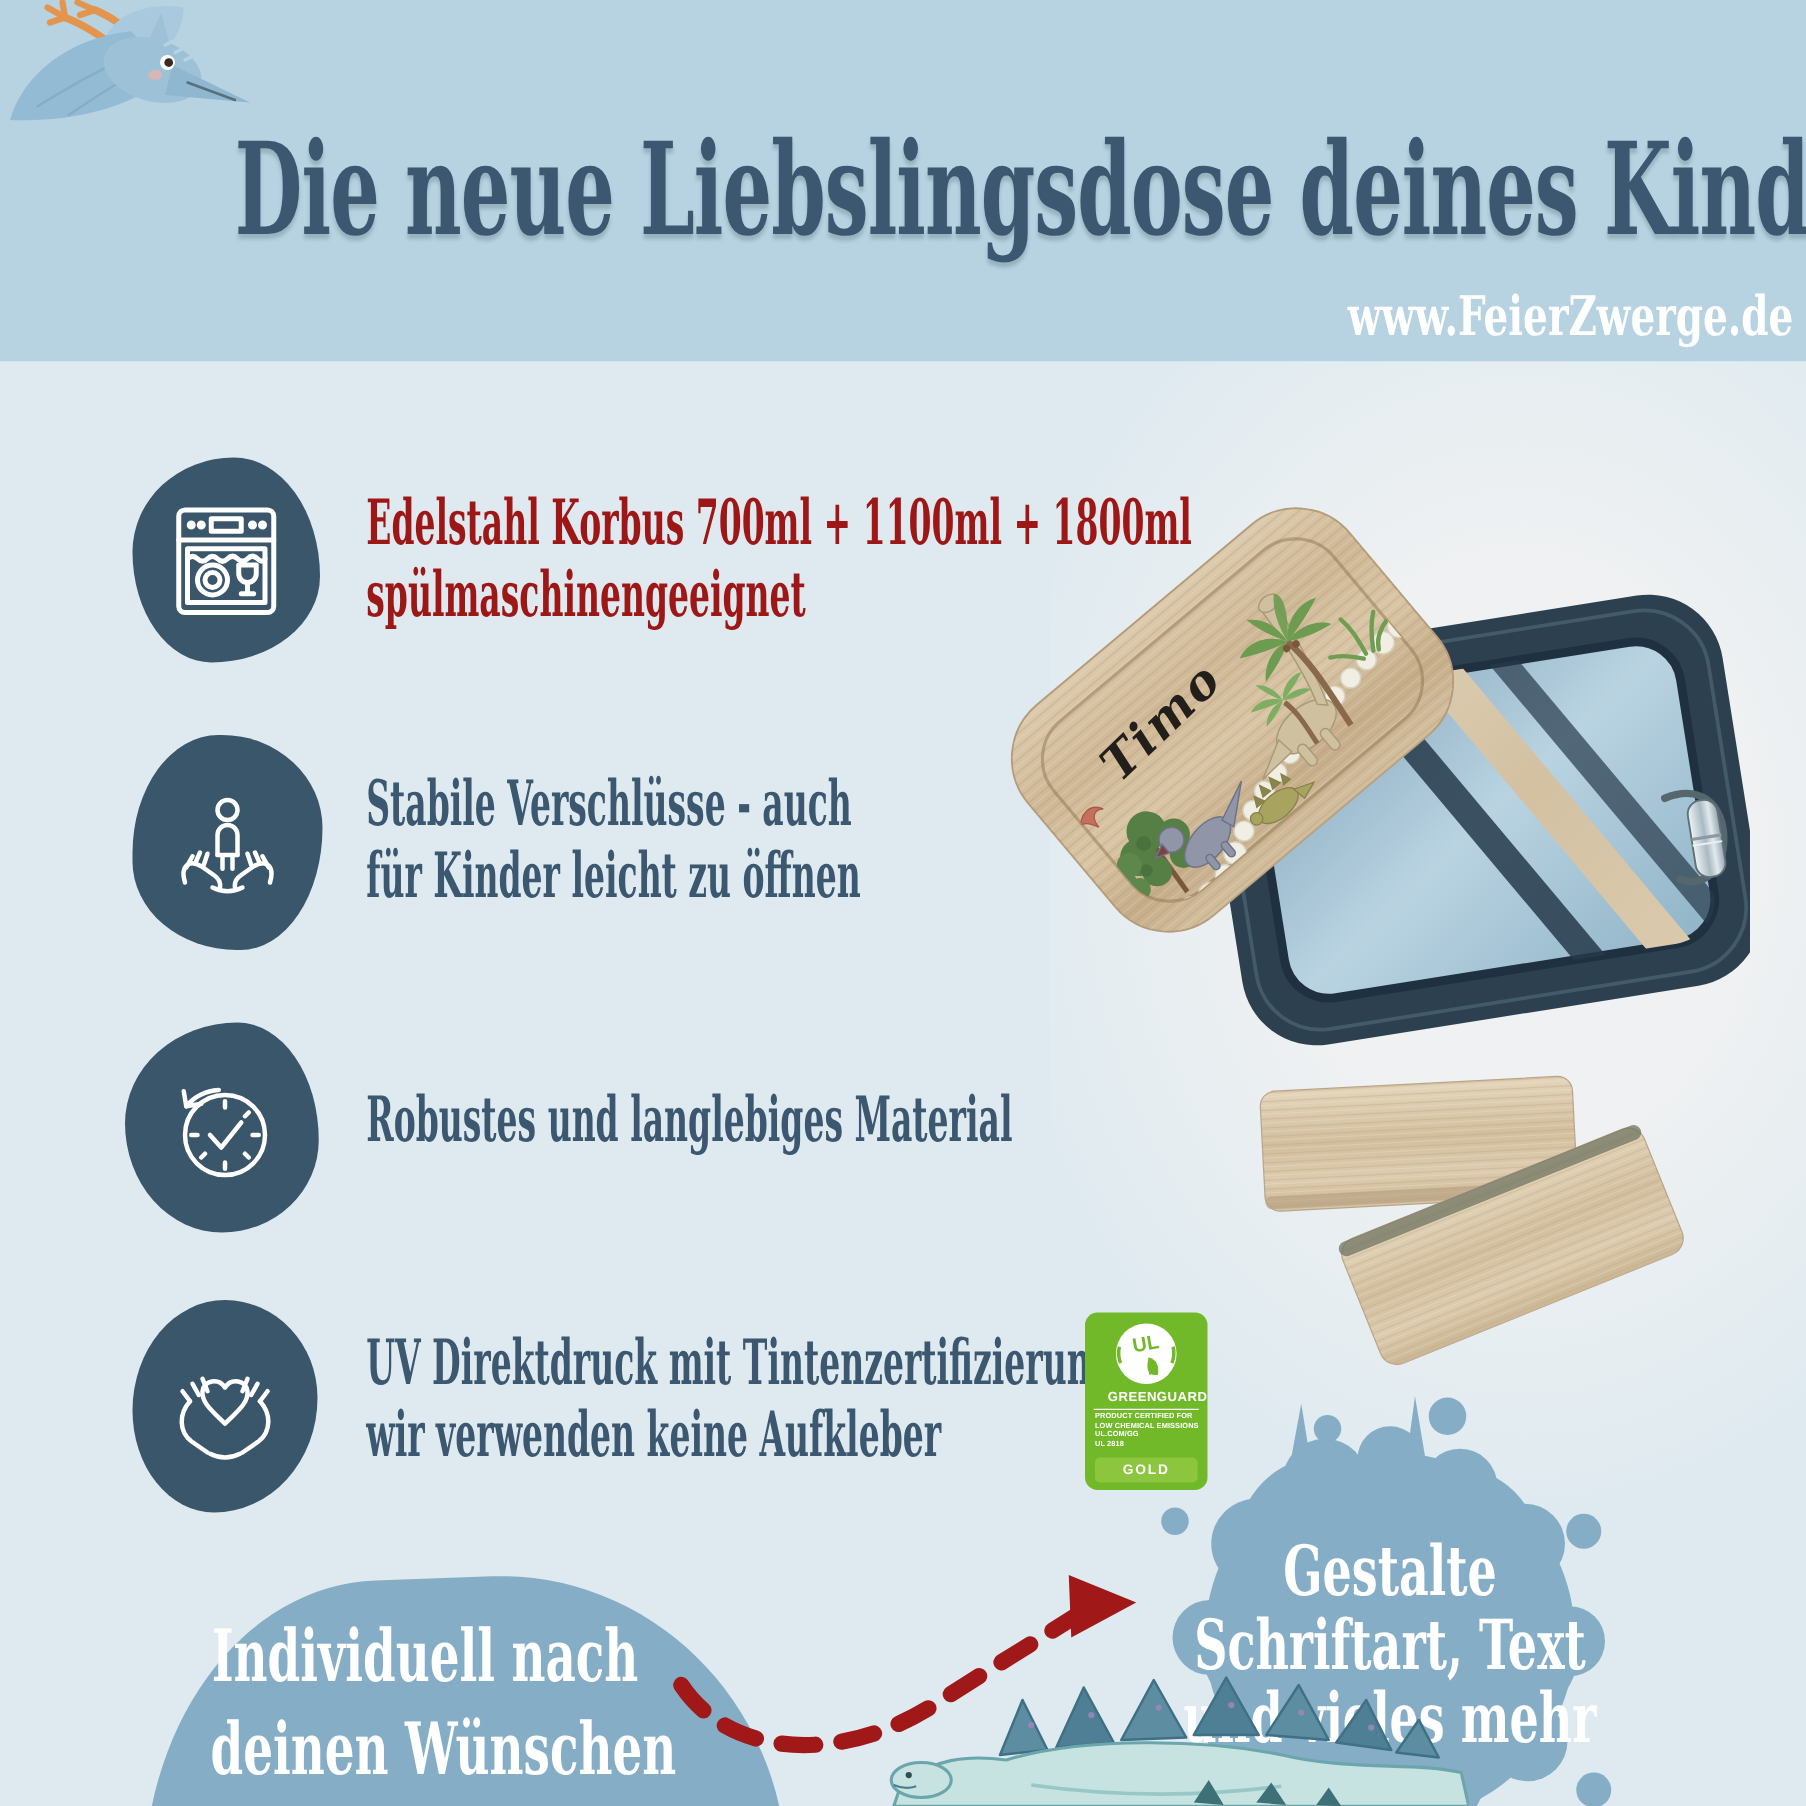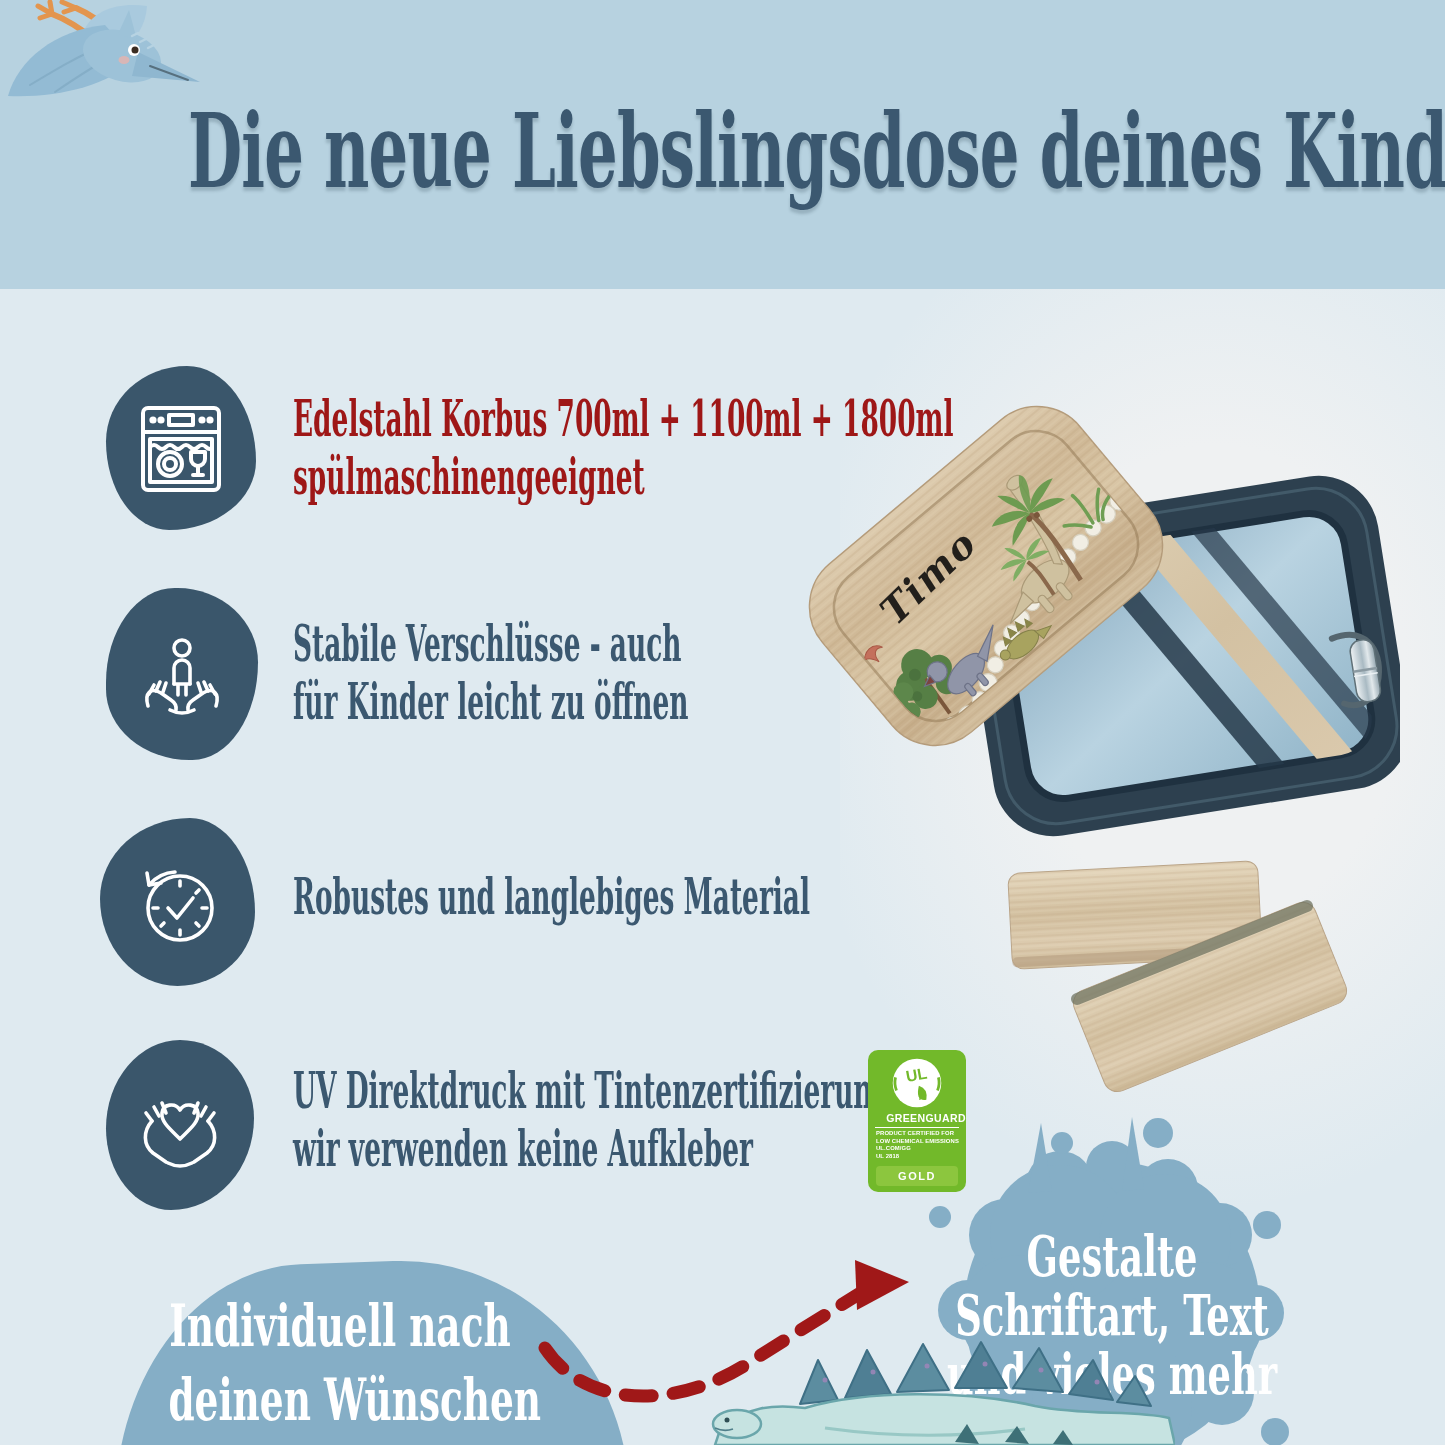--- a/index.html
+++ b/index.html
@@ -38,20 +38,23 @@
 <body>
 
 <div class="canvas">
 
   <div class="photo-pane"></div>
 
   <div class="header-band"></div>
   <div class="page-title">
     <span class="stretch">Die neue Liebslingsdose deines Kindes</span>
   </div>
+  <div class="site-url">
+    <span class="stretch">www.FeierZwerge.de</span>
+  </div>
 
   <svg class="abs" style="left:0;top:0" width="215" height="118" viewBox="0 0 215 118">
     <g stroke-linecap="round">
       <path d="M95,40 C80,28 68,20 52,14" stroke="#e3954e" stroke-width="6" fill="none"></path>
       <path d="M52,14 L38,6 M52,14 L40,18 M52,14 L50,2" stroke="#e3954e" stroke-width="5" fill="none"></path>
       <path d="M110,32 C98,20 90,14 76,8" stroke="#e3954e" stroke-width="6" fill="none"></path>
       <path d="M76,8 L62,2 M76,8 L64,12" stroke="#e3954e" stroke-width="5" fill="none"></path>
       <path d="M147,6 C118,2 94,10 84,30 L120,52 C136,40 146,25 147,6 Z" fill="#a9cade"></path>
       <path d="M8,96 C18,60 55,30 105,25 L136,60 C106,86 58,98 8,96 Z" fill="#93bbd4"></path>
       <path d="M30,85 C55,70 80,55 105,45 M55,92 C80,75 100,62 120,52" stroke="#7fa8c2" stroke-width="2" fill="none" opacity="0.7"></path>

